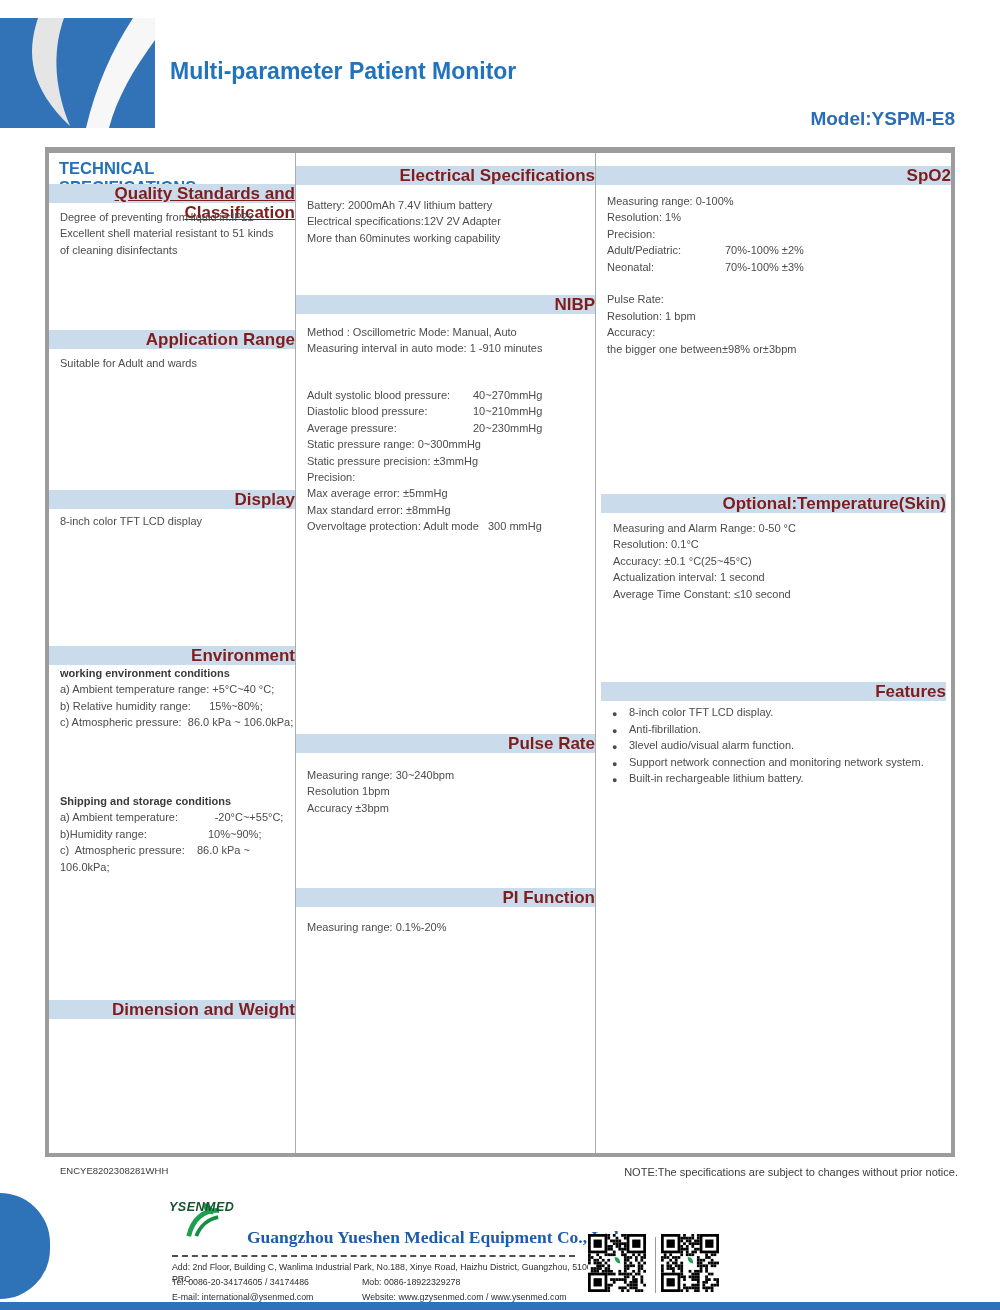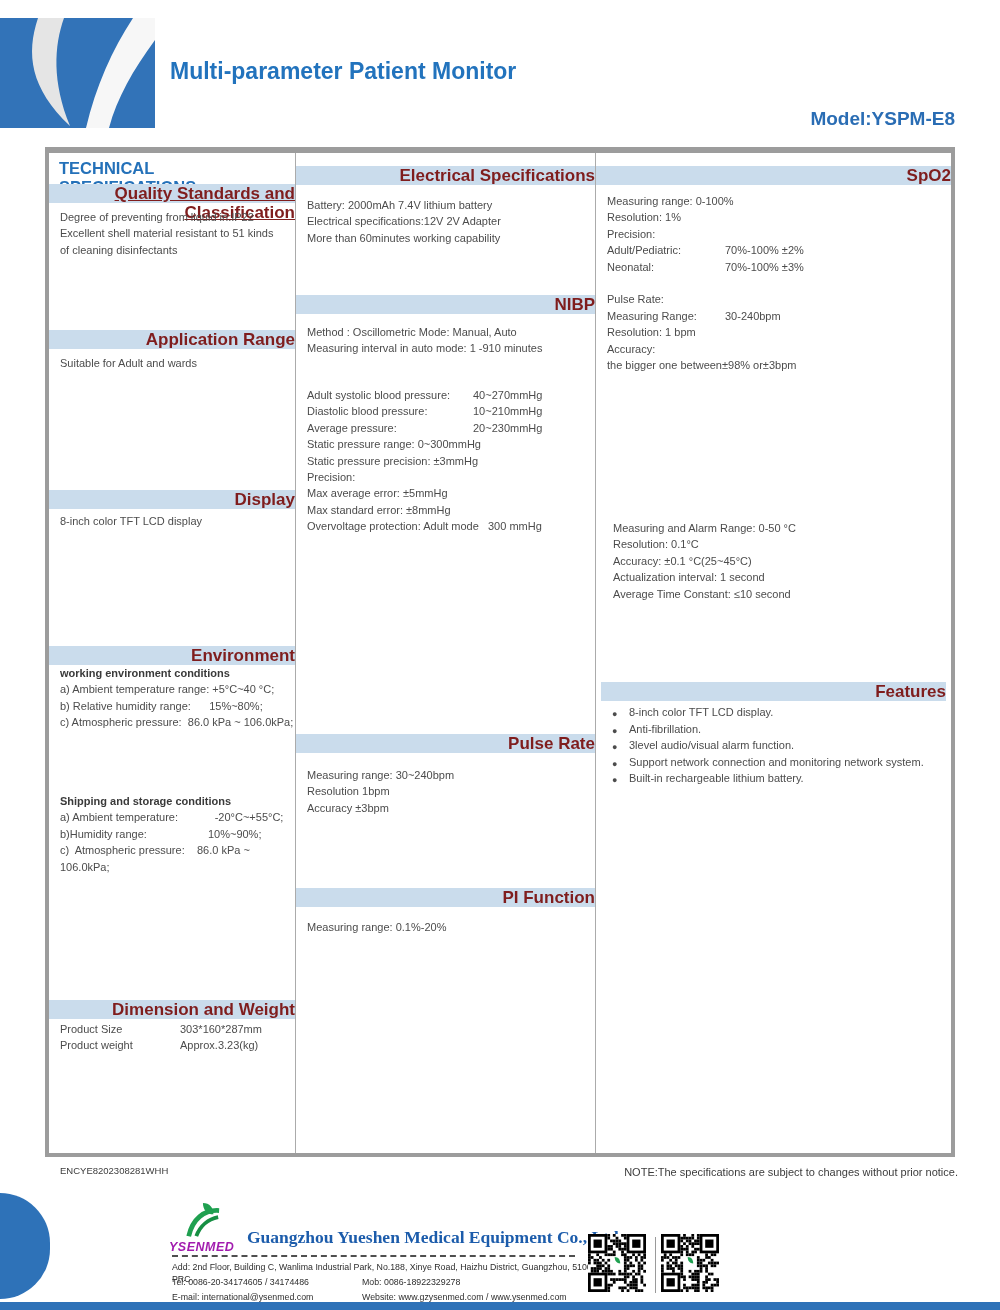--- a/index.html
+++ b/index.html
@@ -54,22 +54,22 @@
   .bullets .line::before{content:"\25CF";position:absolute;left:0;top:2px;font-size:9px;color:#4c4c4c;}
 
   
   .fn-code{position:absolute;left:60px;top:1165px;font-size:9.5px;color:#3c3c3c;}
   .fn-note{position:absolute;right:42px;top:1166px;font-size:11px;color:#3c3c3c;}
 
   
   .leaf{position:absolute;left:0;top:1193px;width:50px;height:106px;background:#2e72b8;
         border-radius:0 50px 50px 0;}
   .brand-mark{position:absolute;left:183px;top:1202px;width:38px;height:38px;}
-  .brand-name{position:absolute;left:169px;top:1240px;font-size:12.5px;font-weight:bold;
-              font-style:italic;color:#a21caf;letter-spacing:.5px;}
+  .brand-name{position:absolute;left:169px;top:1200px;font-size:12.5px;font-weight:bold;
+              font-style:italic;color:#14532d;letter-spacing:.5px;}
   .company{position:absolute;left:247px;top:1227px;font-family:"Liberation Serif","DejaVu Serif",serif;
            font-size:17.5px;font-weight:bold;color:#1c5cab;}
   .dashline{position:absolute;left:172px;top:1255px;width:403px;border-top:2px dashed #4f4f4f;}
   .addr{position:absolute;font-size:8.8px;color:#2e2e2e;line-height:12px;}
   #addr1{left:172px;top:1261px;width:440px;}
   #addr-tel{left:172px;top:1276px;}  #addr-mob{left:362px;top:1276px;}
   #addr-mail{left:172px;top:1291px;} #addr-web{left:362px;top:1291px;}
   .qr{position:absolute;top:1234px;width:58px;height:58px;}
   #qr1{left:588px;} #qr2{left:661px;}
   .qr-div{position:absolute;left:655px;top:1237px;width:1px;height:56px;background:#9a9a9a;}
@@ -120,24 +120,20 @@
           <div class="line">c) Atmospheric pressure:  86.0 kPa ~ 106.0kPa;</div>
         </div>
       <div class="lines" id="env-shipping">
           <div class="line b">Shipping and storage conditions</div>
           <div class="line">a) Ambient temperature:            -20°C~+55°C;</div>
           <div class="line">b)Humidity range:                    10%~90%;</div>
           <div class="line">c)  Atmospheric pressure:    86.0 kPa ~ 106.0kPa;</div>
         </div>
 
       <div class="bar" id="sec-dimension-bar">Dimension and Weight</div>
-      <div class="lines" id="sec-dimension-lines">
-          <div class="line lv"><span class="lbl">Product Size</span><span class="val">303*160*287mm</span></div>
-          <div class="line lv"><span class="lbl">Product weight</span><span class="val">Approx.3.23(kg)</span></div>
-        </div>
     </div>
 
     <div class="col" id="col2">
       <div class="bar" id="sec-electrical-bar">Electrical Specifications</div>
       <div class="lines" id="sec-electrical-lines">
           <div class="line">Battery: 2000mAh 7.4V lithium battery</div>
           <div class="line">Electrical specifications:12V 2V Adapter</div>
           <div class="line">More than 60minutes working capability</div>
         </div>
 
@@ -174,26 +170,26 @@
     <div class="col" id="col3">
       <div class="bar" id="sec-spo2-bar">SpO2</div>
       <div class="lines" id="sec-spo2-lines">
           <div class="line">Measuring range: 0-100%</div>
           <div class="line">Resolution: 1%</div>
           <div class="line">Precision:</div>
           <div class="line lv"><span class="lbl">Adult/Pediatric:</span><span class="val">70%-100% ±2%</span></div>
           <div class="line lv"><span class="lbl">Neonatal:</span><span class="val">70%-100% ±3%</span></div>
           <div class="line">&nbsp;</div>
           <div class="line">Pulse Rate:</div>
-          <div class="line lv"><span class="lbl">Measuring Range:</span><span class="val">30-240bpm</span></div>
           <div class="line">Resolution: 1 bpm</div>
           <div class="line">Accuracy:</div>
           <div class="line">the bigger one between±98% or±3bpm</div>
         </div>
 
+      <div class="bar" id="sec-temp-bar">Optional:Temperature(Skin)</div>
       <div class="lines" id="sec-temp-lines">
           <div class="line">Measuring and Alarm Range: 0-50 °C</div>
           <div class="line">Resolution: 0.1°C</div>
           <div class="line">Accuracy: ±0.1 °C(25~45°C)</div>
           <div class="line">Actualization interval: 1 second</div>
           <div class="line">Average Time Constant: ≤10 second</div>
         </div>
 
       <div class="bar" id="sec-features-bar">Features</div>
       <div class="lines bullets" id="sec-features-lines">

